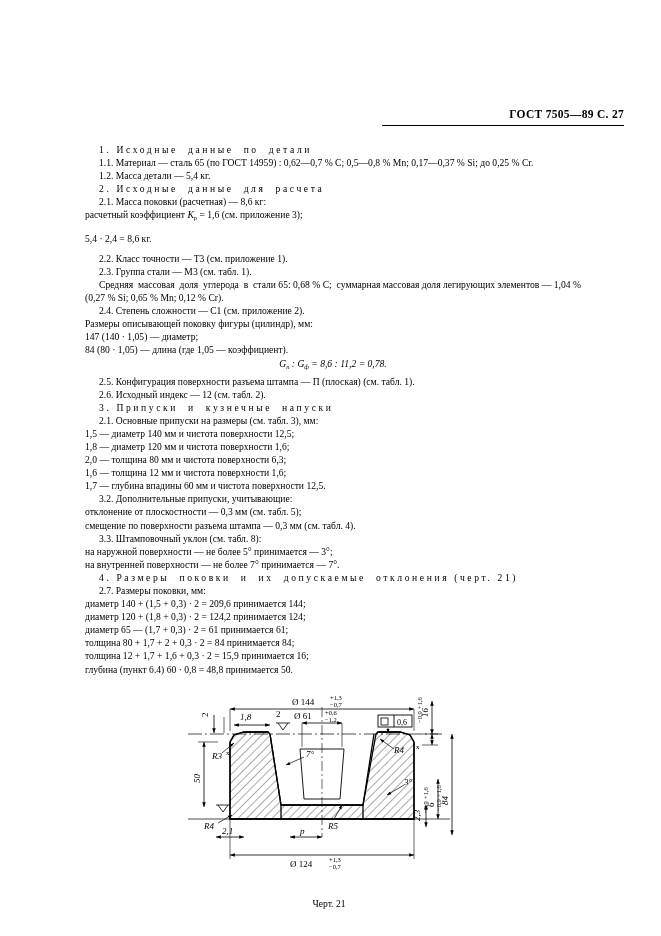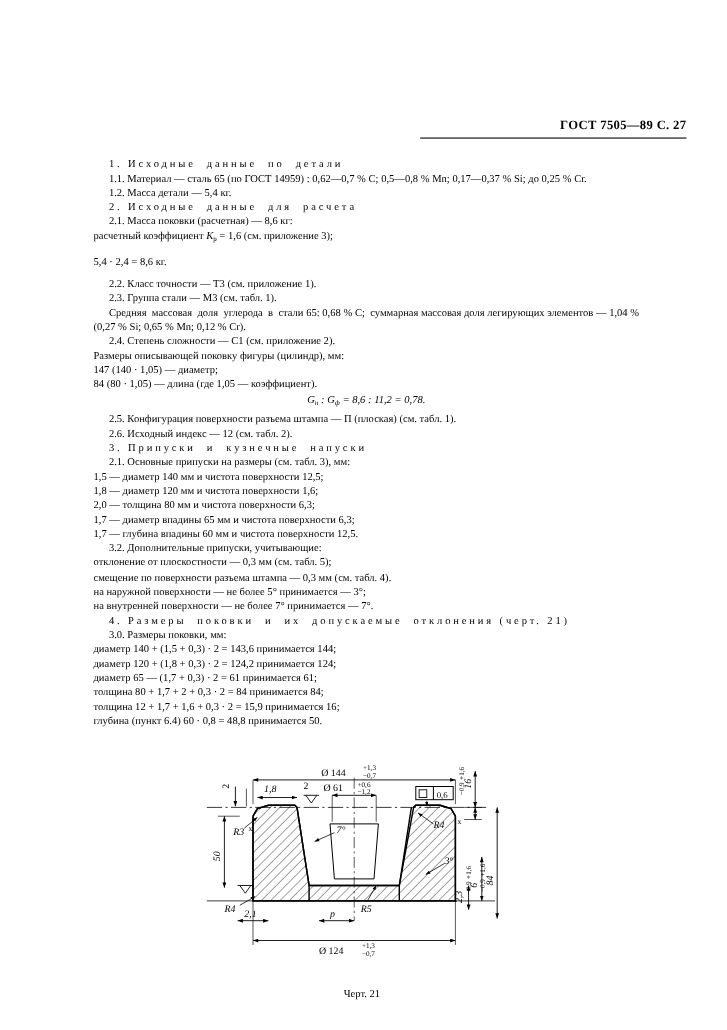--- a/index.html
+++ b/index.html
@@ -119,30 +119,31 @@
 
     <div class="formula"><span>G</span><sub>п</sub><span> : G</span><sub>ф</sub><span> = 8,6 : 11,2 = 0,78.</span></div>
 
     <div class="ln indent">2.5. Конфигурация поверхности разъема штампа — П (плоская) (см. табл. 1).</div>
     <div class="ln indent">2.6. Исходный индекс — 12 (см. табл. 2).</div>
     <div class="ln indent"><span class="sp">3. Припуски  и  кузнечные  напуски</span></div>
     <div class="ln indent">2.1. Основные припуски на размеры (см. табл. 3), мм:</div>
     <div class="ln">1,5 — диаметр 140 мм и чистота поверхности 12,5;</div>
     <div class="ln">1,8 — диаметр 120 мм и чистота поверхности 1,6;</div>
     <div class="ln">2,0 — толщина 80 мм и чистота поверхности 6,3;</div>
-    <div class="ln">1,7 — диаметр впадины 65 мм и чистота поверхности 6,3;</div>
+    <div class="ln">1,6 — толщина 12 мм и чистота поверхности 1,6;</div>
     <div class="ln">1,7 — глубина впадины 60 мм и чистота поверхности 12,5.</div>
     <div class="ln indent">3.2. Дополнительные припуски, учитывающие:</div>
     <div class="ln">отклонение от плоскостности — 0,3 мм (см. табл. 5);</div>
     <div class="ln">смещение по поверхности разъема штампа — 0,3 мм (см. табл. 4).</div>
+    <div class="ln indent">3.3. Штамповочный уклон (см. табл. 8):</div>
     <div class="ln">на наружной поверхности — не более 5° принимается — 3°;</div>
     <div class="ln">на внутренней поверхности — не более 7° принимается — 7°.</div>
     <div class="ln indent"><span class="sp">4. Размеры  поковки  и  их  допускаемые  отклонения (черт. 21)</span></div>
-    <div class="ln indent">3.0. Размеры поковки, мм:</div>
-    <div class="ln">диаметр 140 + (1,5 + 0,3) · 2 = 143,6 принимается 144;</div>
+    <div class="ln indent">2.7. Размеры поковки, мм:</div>
+    <div class="ln">диаметр 140 + (1,5 + 0,3) · 2 = 209,6 принимается 144;</div>
     <div class="ln">диаметр 120 + (1,8 + 0,3) · 2 = 124,2 принимается 124;</div>
     <div class="ln">диаметр 65 — (1,7 + 0,3) · 2 = 61 принимается 61;</div>
     <div class="ln">толщина 80 + 1,7 + 2 + 0,3 · 2 = 84 принимается 84;</div>
     <div class="ln">толщина 12 + 1,7 + 1,6 + 0,3 · 2 = 15,9 принимается 16;</div>
     <div class="ln">глубина (пункт 6.4) 60 · 0,8 = 48,8 принимается 50.</div>
   </div>
 
   <div class="drawing">
     <svg width="310" height="200" viewBox="0 0 310 200">
       <defs>

